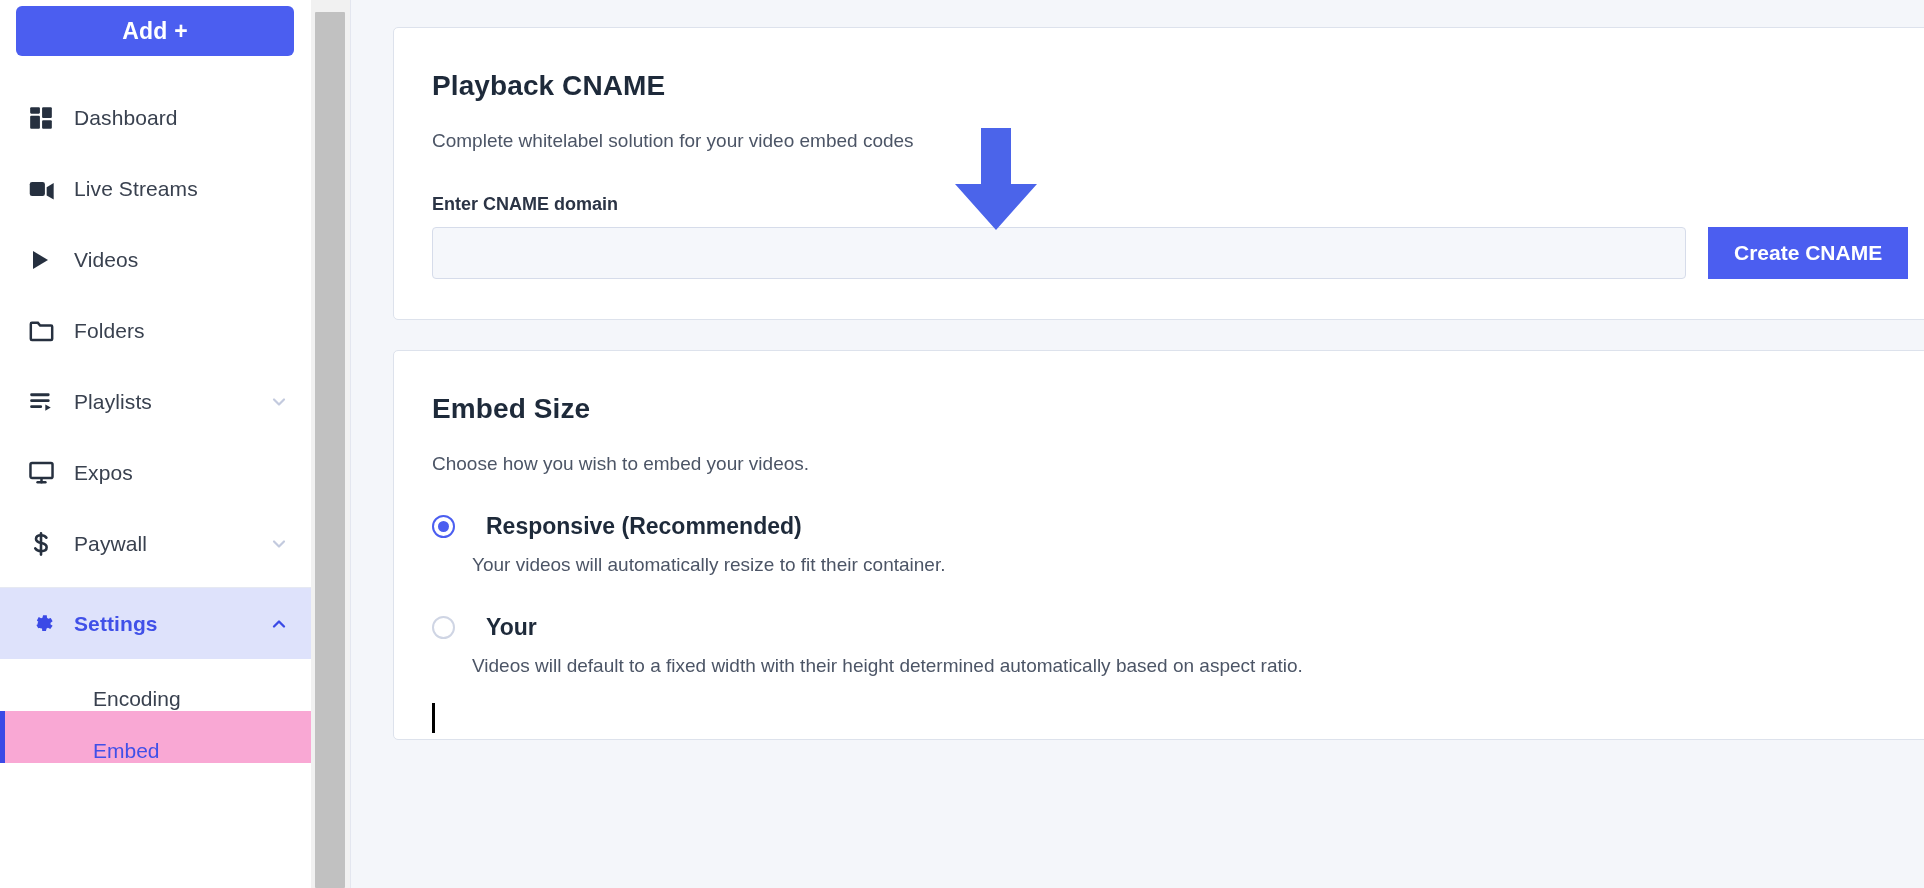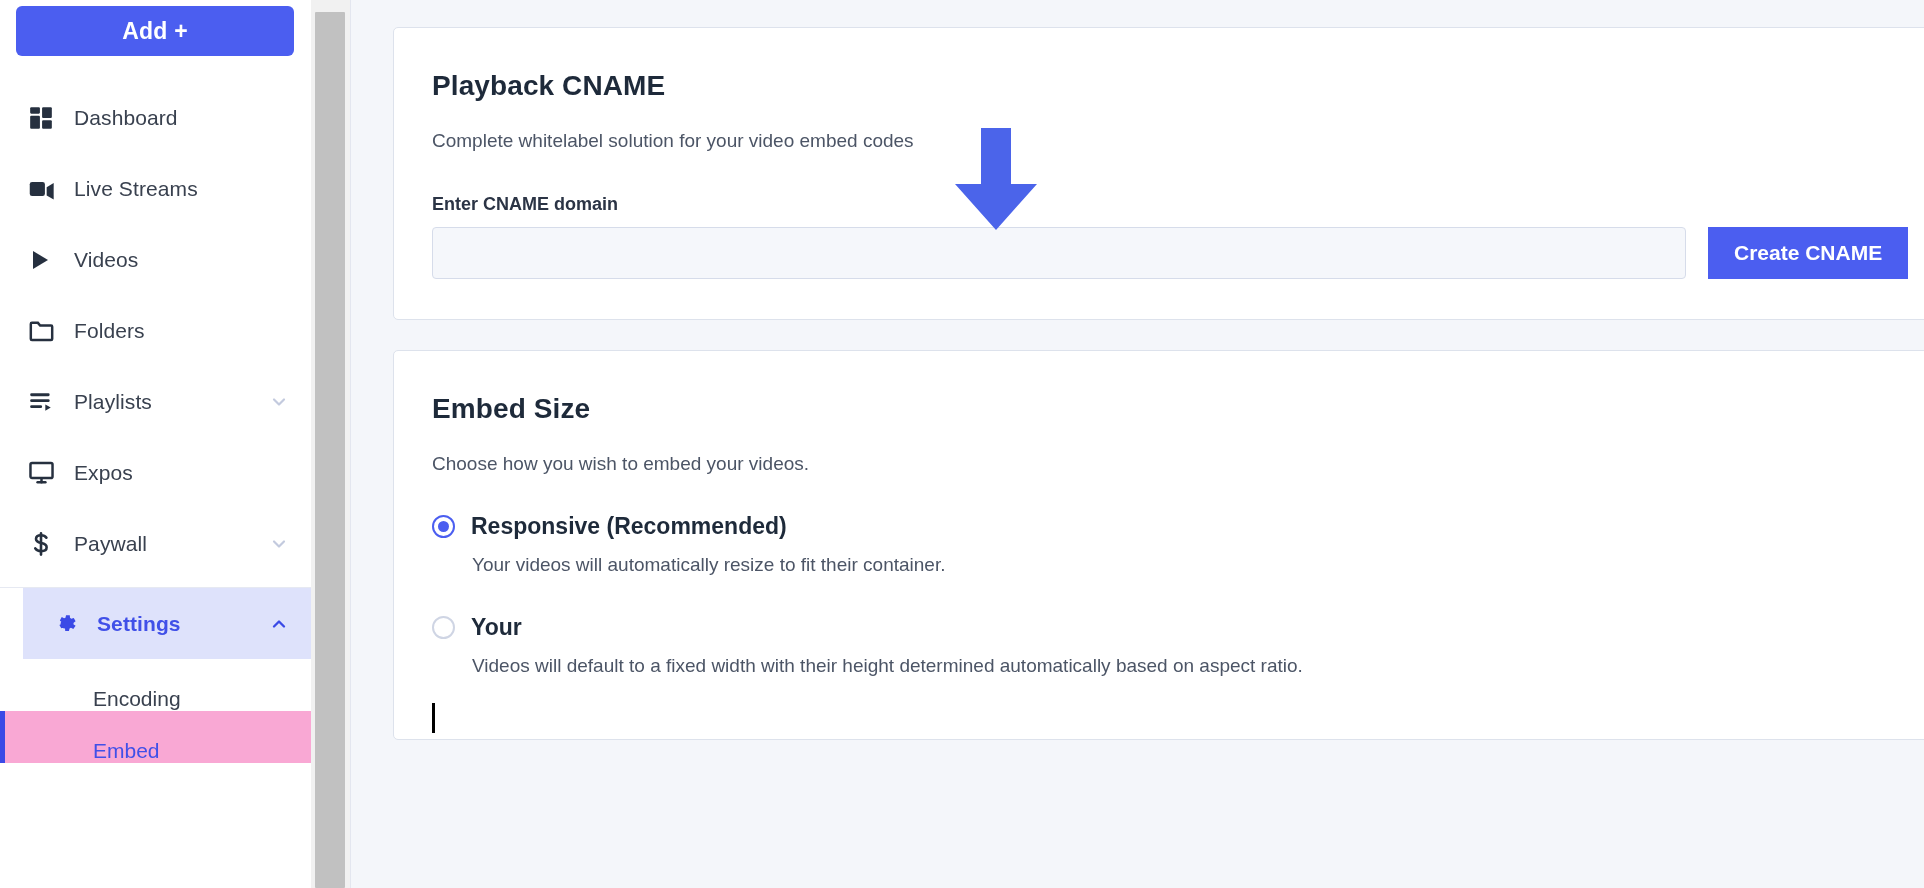--- a/index.html
+++ b/index.html
@@ -77,21 +77,20 @@
     display: flex;
     align-items: center;
   }
   .nav-sep {
     height: 1px;
     background: #e6e9f2;
     margin: 8px 0 0 0;
   }
   .nav-item.active {
     background: #dee2fb;
-    margin-left: 23px;
   }
   .nav-item.active .lbl { color: #4050e8; font-weight: bold; }
   .nav-item.active .ico { color: #3b4ae6; }
   .nav-item.active .chev { color: #3b4ae6; }
   .sub-item {
     position: relative;
     display: flex;
     align-items: flex-end;
     height: 52px;
     padding-left: 93px;
@@ -218,21 +217,21 @@
   }
   .radio.checked::after {
     content: "";
     position: absolute;
     left: 4px; top: 4px;
     width: 11px; height: 11px;
     border-radius: 50%;
     background: #4b5ef0;
   }
   .radio-label {
-    margin-left: 16px;
+    margin-left: 31px;
     font-size: 23px;
     font-weight: bold;
     color: #1e2a3a;
   }
   .radio-help {
     font-size: 19px;
     color: #4c5566;
     margin-top: 14px;
     margin-left: 40px;
   }

